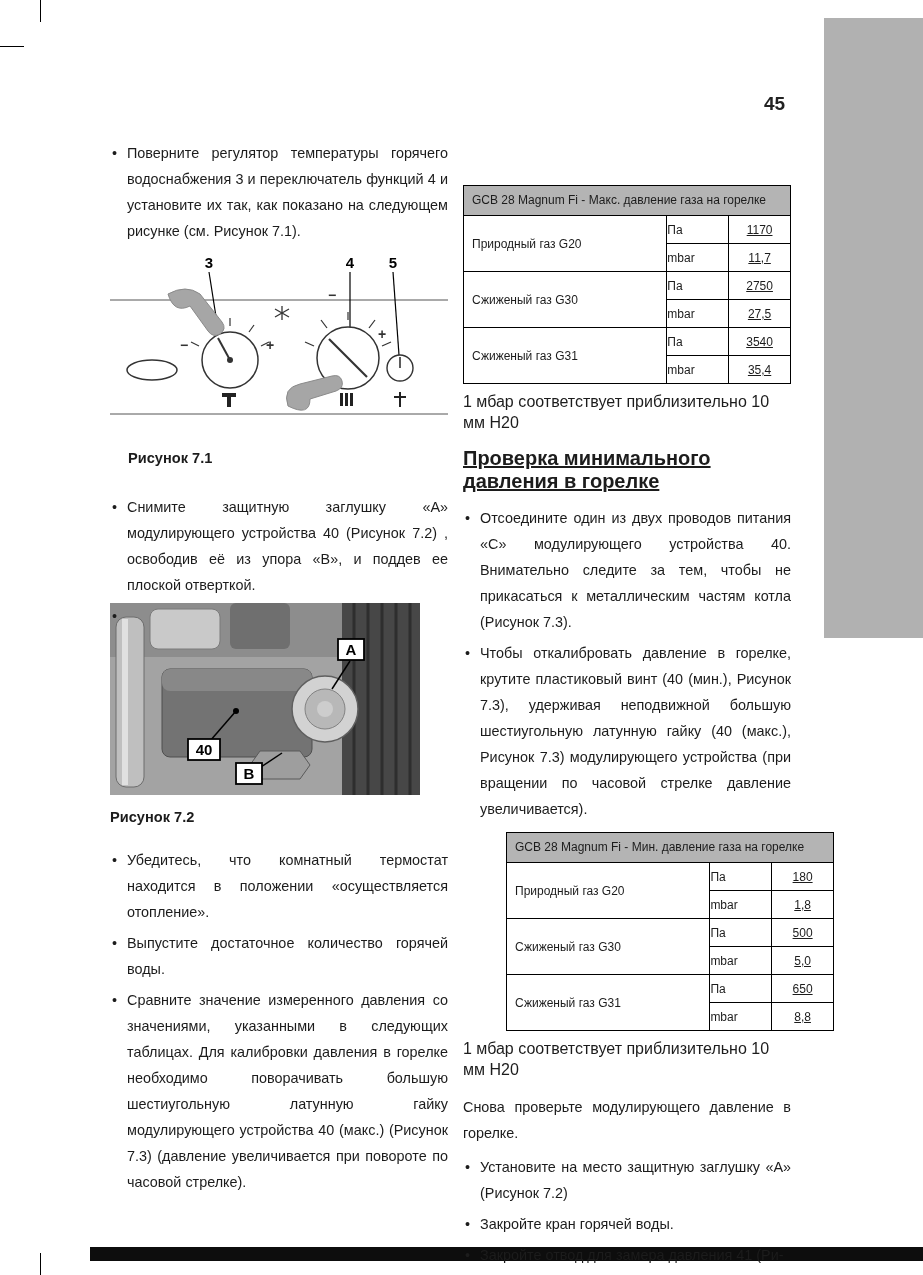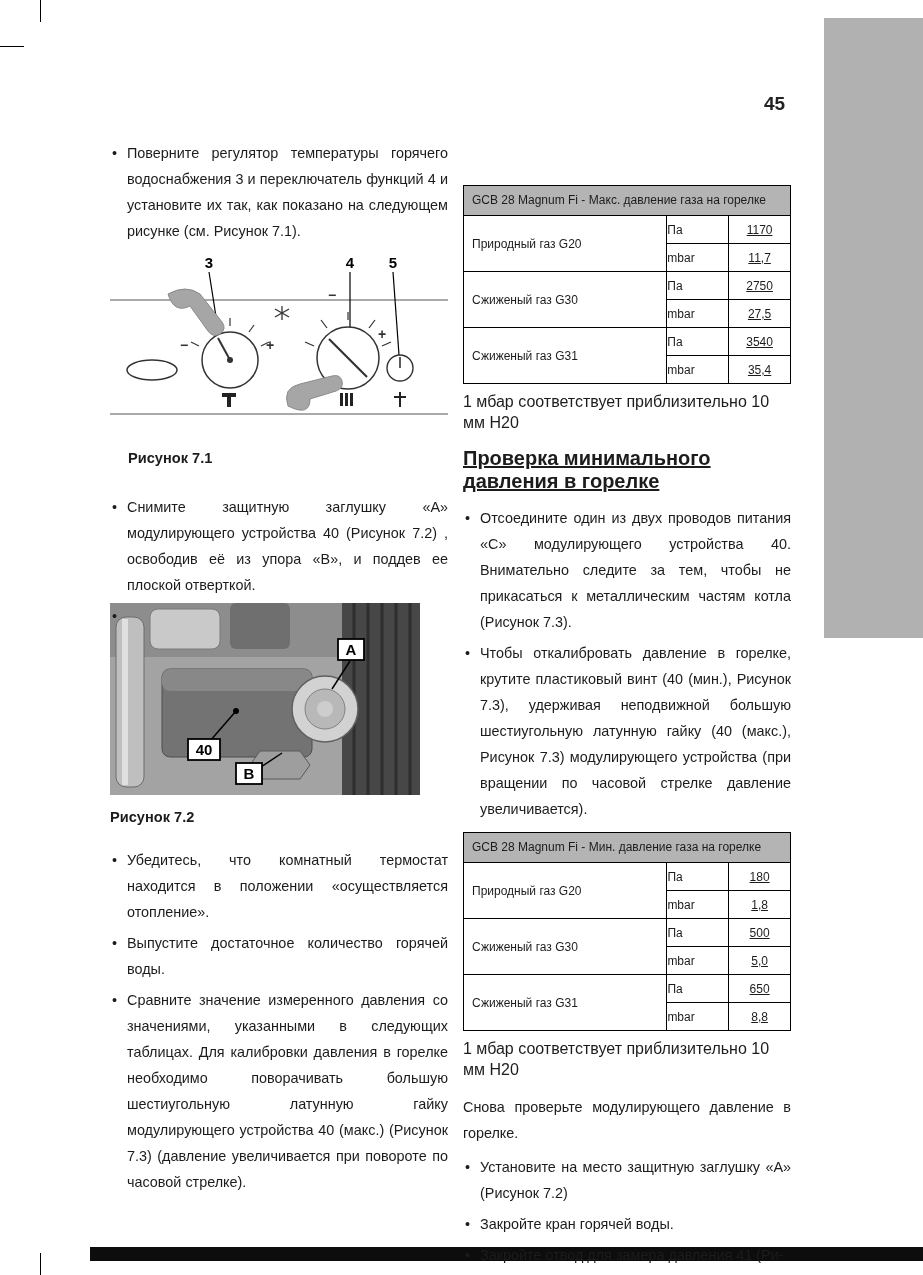--- a/index.html
+++ b/index.html
@@ -38,21 +38,21 @@
 
   table.gas { border-collapse:collapse; width:100%; font-size:12px; }
   table.gas th, table.gas td { border:1px solid #000; }
   table.gas thead th { background:#b4b4b4; text-align:left; font-weight:normal; padding:4px 8px; line-height:21px; }
   table.gas td.name { padding:4px 8px; text-align:left; width:204px; vertical-align:middle; }
   table.gas td.unit { width:62px; height:28px; }
   table.gas td.val  { text-align:center; width:62px;text-decoration:underline; }
 
   .note { font-size:16px; line-height:21px; margin:7px 0 14px; }
   .subheading { font-weight:bold; font-size:20px; text-decoration:underline; margin:4px 0 12px; }
-  .mt { margin-top:10px; }
+  .mt { margin-top:10px;margin-left:43px; }
 
   svg .figlabel { font-family:"Liberation Sans", sans-serif; font-weight:bold; font-size:15px; fill:#000; }
   svg .figsym   { font-family:"Liberation Sans", sans-serif; font-weight:bold; font-size:14px; fill:#333; }
 </style>
 </head>
 <body>
 
 <div class="sheet">
 
   <div class="crop crop-tl-v"></div>

